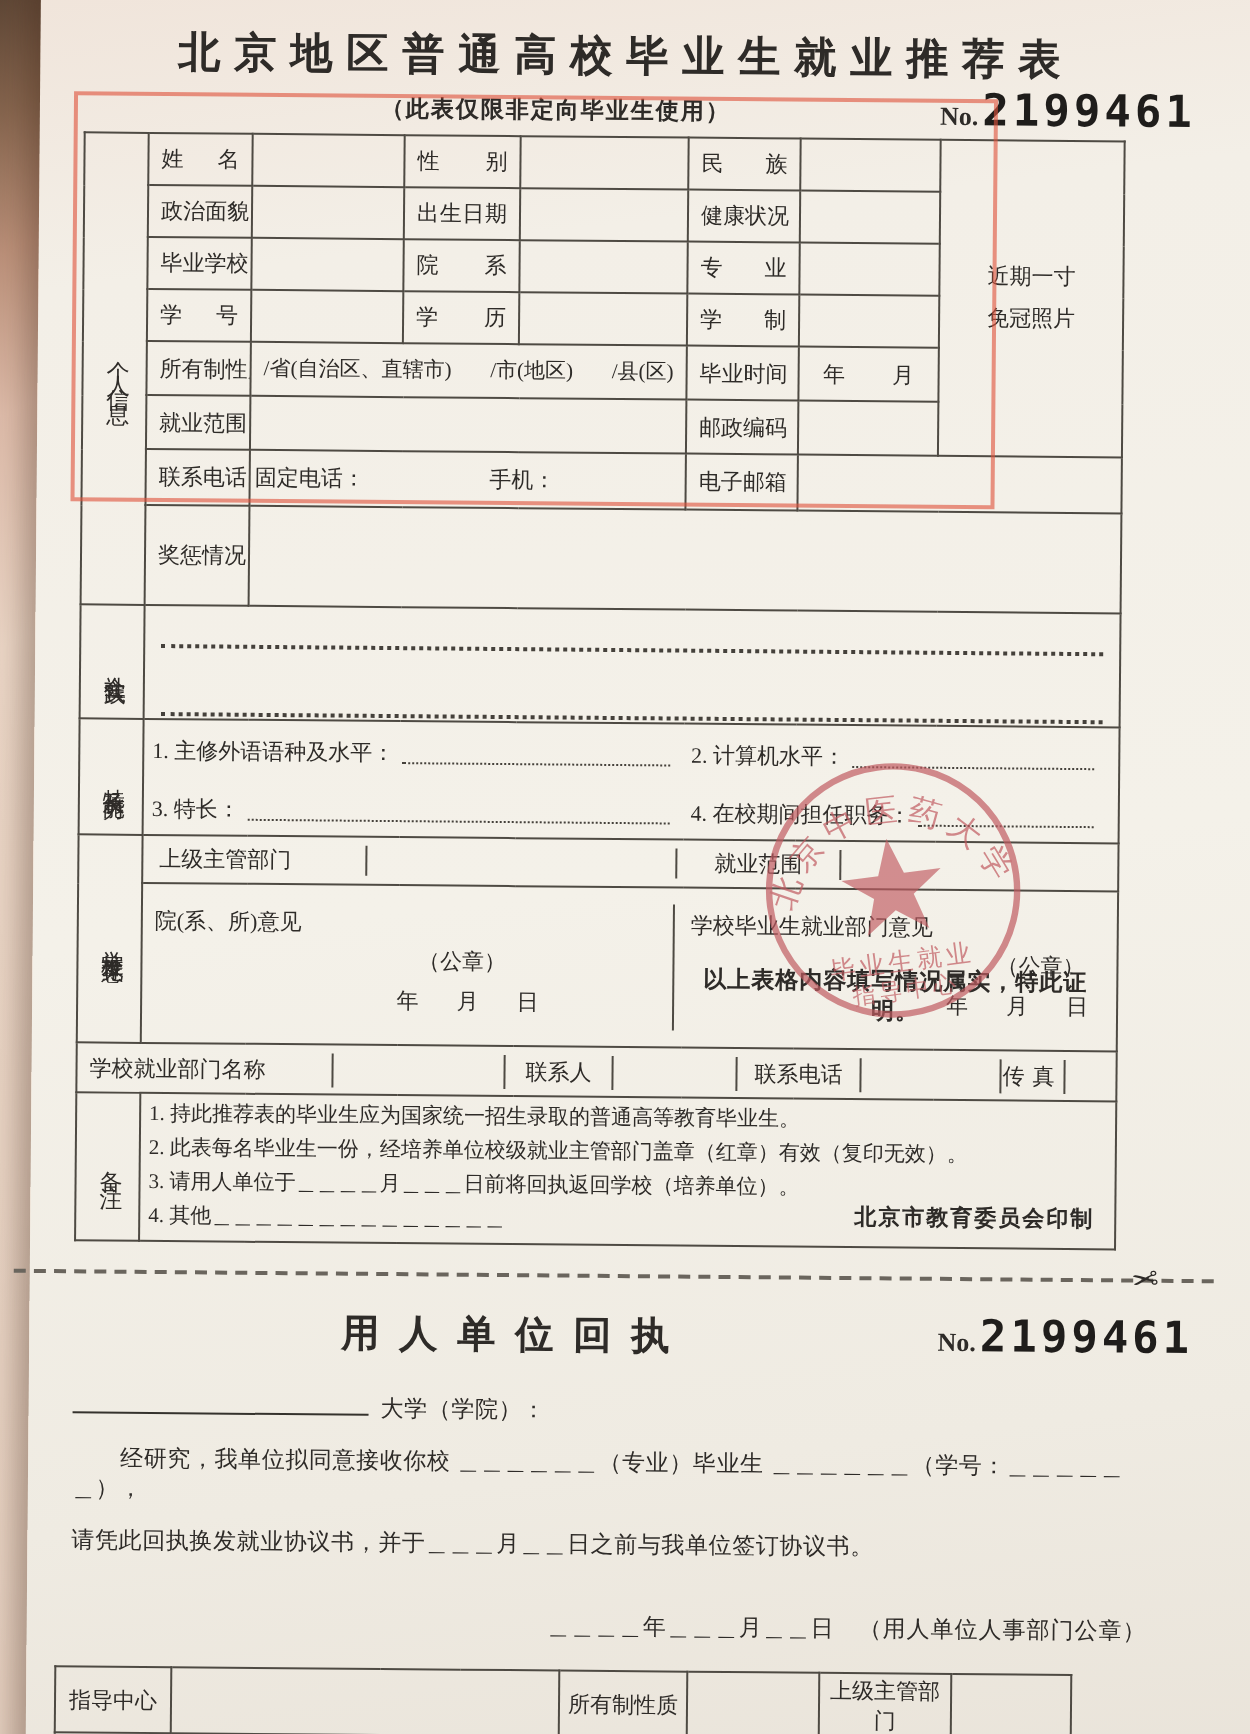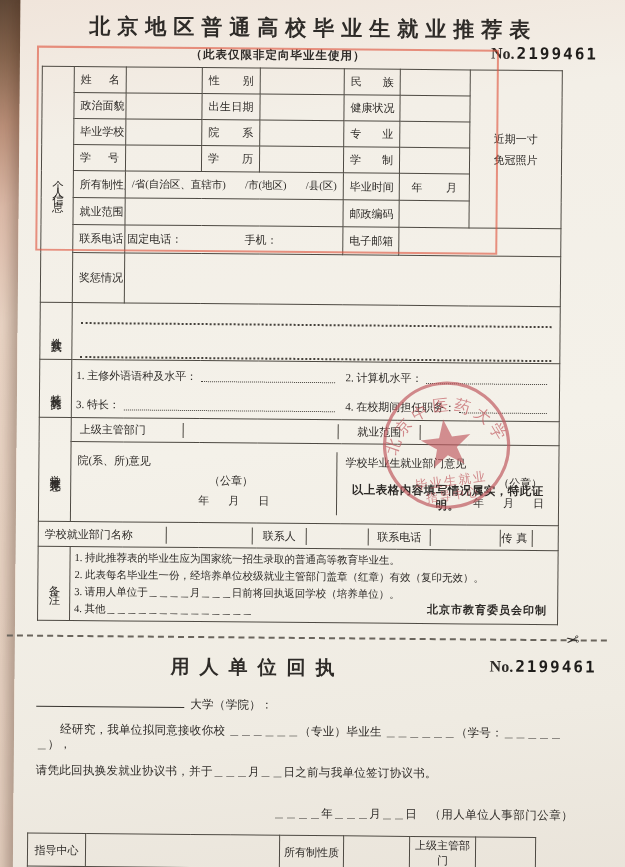--- a/index.html
+++ b/index.html
@@ -12,22 +12,22 @@
     position:absolute;left:20px;top:-10px;width:645px;height:895px;
     transform:rotate(0.5deg);transform-origin:60px 60px;
     background:linear-gradient(173deg,#f0e4da 0%,#f3efe7 16%,#f4f1e9 50%,#efebe2 80%,#e9e3d9 100%);
     box-shadow:-6px 0 14px rgba(60,35,20,.35);
   }
   .content{position:relative;width:552px;margin-left:22px;padding-top:12px;}
   .title{font-size:21px;font-weight:bold;letter-spacing:7px;text-align:center;padding-right:10px;margin-top:10px;white-space:nowrap;}
   .subrow{position:relative;height:24px;margin-top:2px;}
   .subtitle{position:absolute;left:0;right:80px;text-align:center;font-size:11.5px;font-weight:bold;letter-spacing:1px;top:4px;}
   .serial{position:absolute;right:-4px;top:-2px;white-space:nowrap;}
-  .no-label{font-size:16px;font-weight:bold;margin-right:2px;}
-  .no-num{font-family:"DejaVu Sans Mono","Liberation Mono",monospace;font-size:16px;font-weight:bold;letter-spacing:2px;color:#1f1d1b;}
+  .no-label{font-size:13px;font-weight:bold;margin-right:2px;}
+  .no-num{font-family:"DejaVu Sans Mono","Liberation Mono",monospace;font-size:22px;font-weight:bold;letter-spacing:2px;color:#1f1d1b;}
   table.t{border-collapse:collapse;table-layout:fixed;width:520px;}
   table.t td{border:1px solid #4e4a43;font-size:11px;padding:1px 4px;vertical-align:middle;overflow:hidden;}
   .j{text-align:justify;text-align-last:justify;white-space:nowrap;padding:1px 6px !important;}
   .ctr{text-align:center;}
   .vlab{text-align:center;padding:0 !important;}
   .vtext{writing-mode:vertical-rl;margin:0 auto;letter-spacing:7px;font-size:11.5px;line-height:1;}
   .vtext.tight{letter-spacing:1px;font-size:11px;}
   .photo-cell{text-align:center;font-size:11px;line-height:1.9;}
   .hintflex{display:flex;justify-content:space-between;align-items:flex-end;font-size:10.5px;padding:0 6px;}
   .ymflex{display:flex;justify-content:space-around;font-size:11px;}

